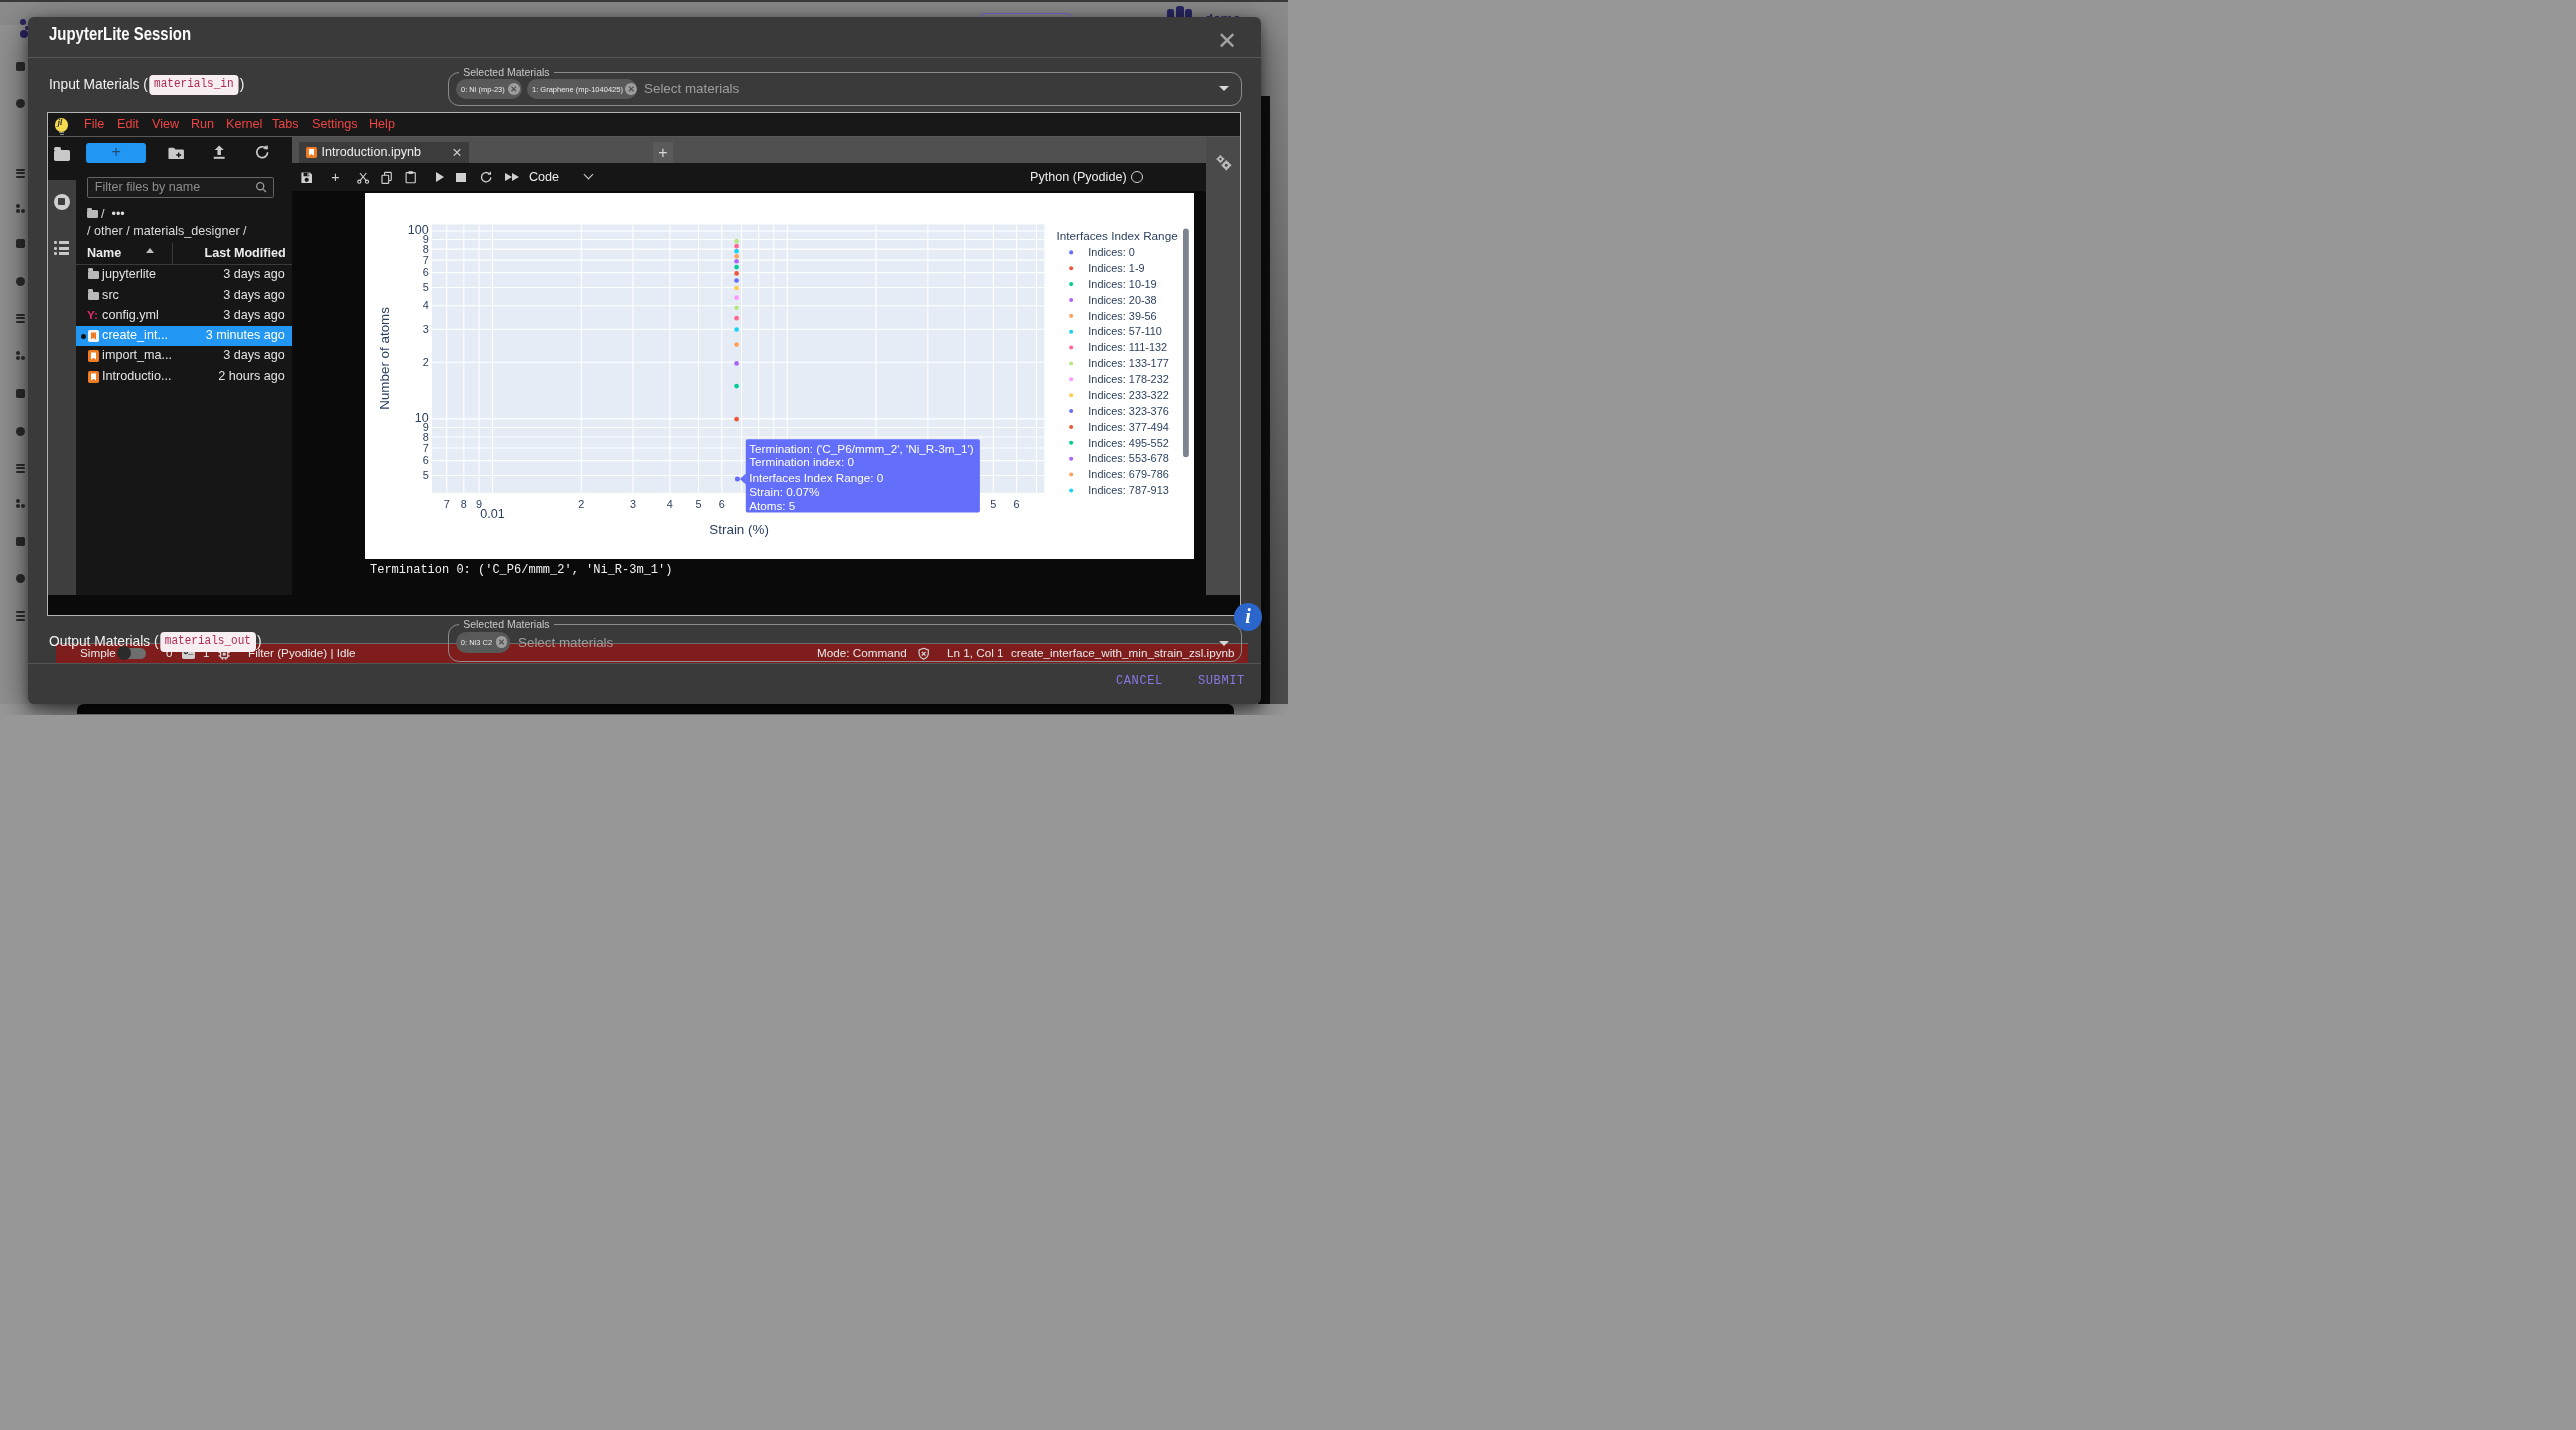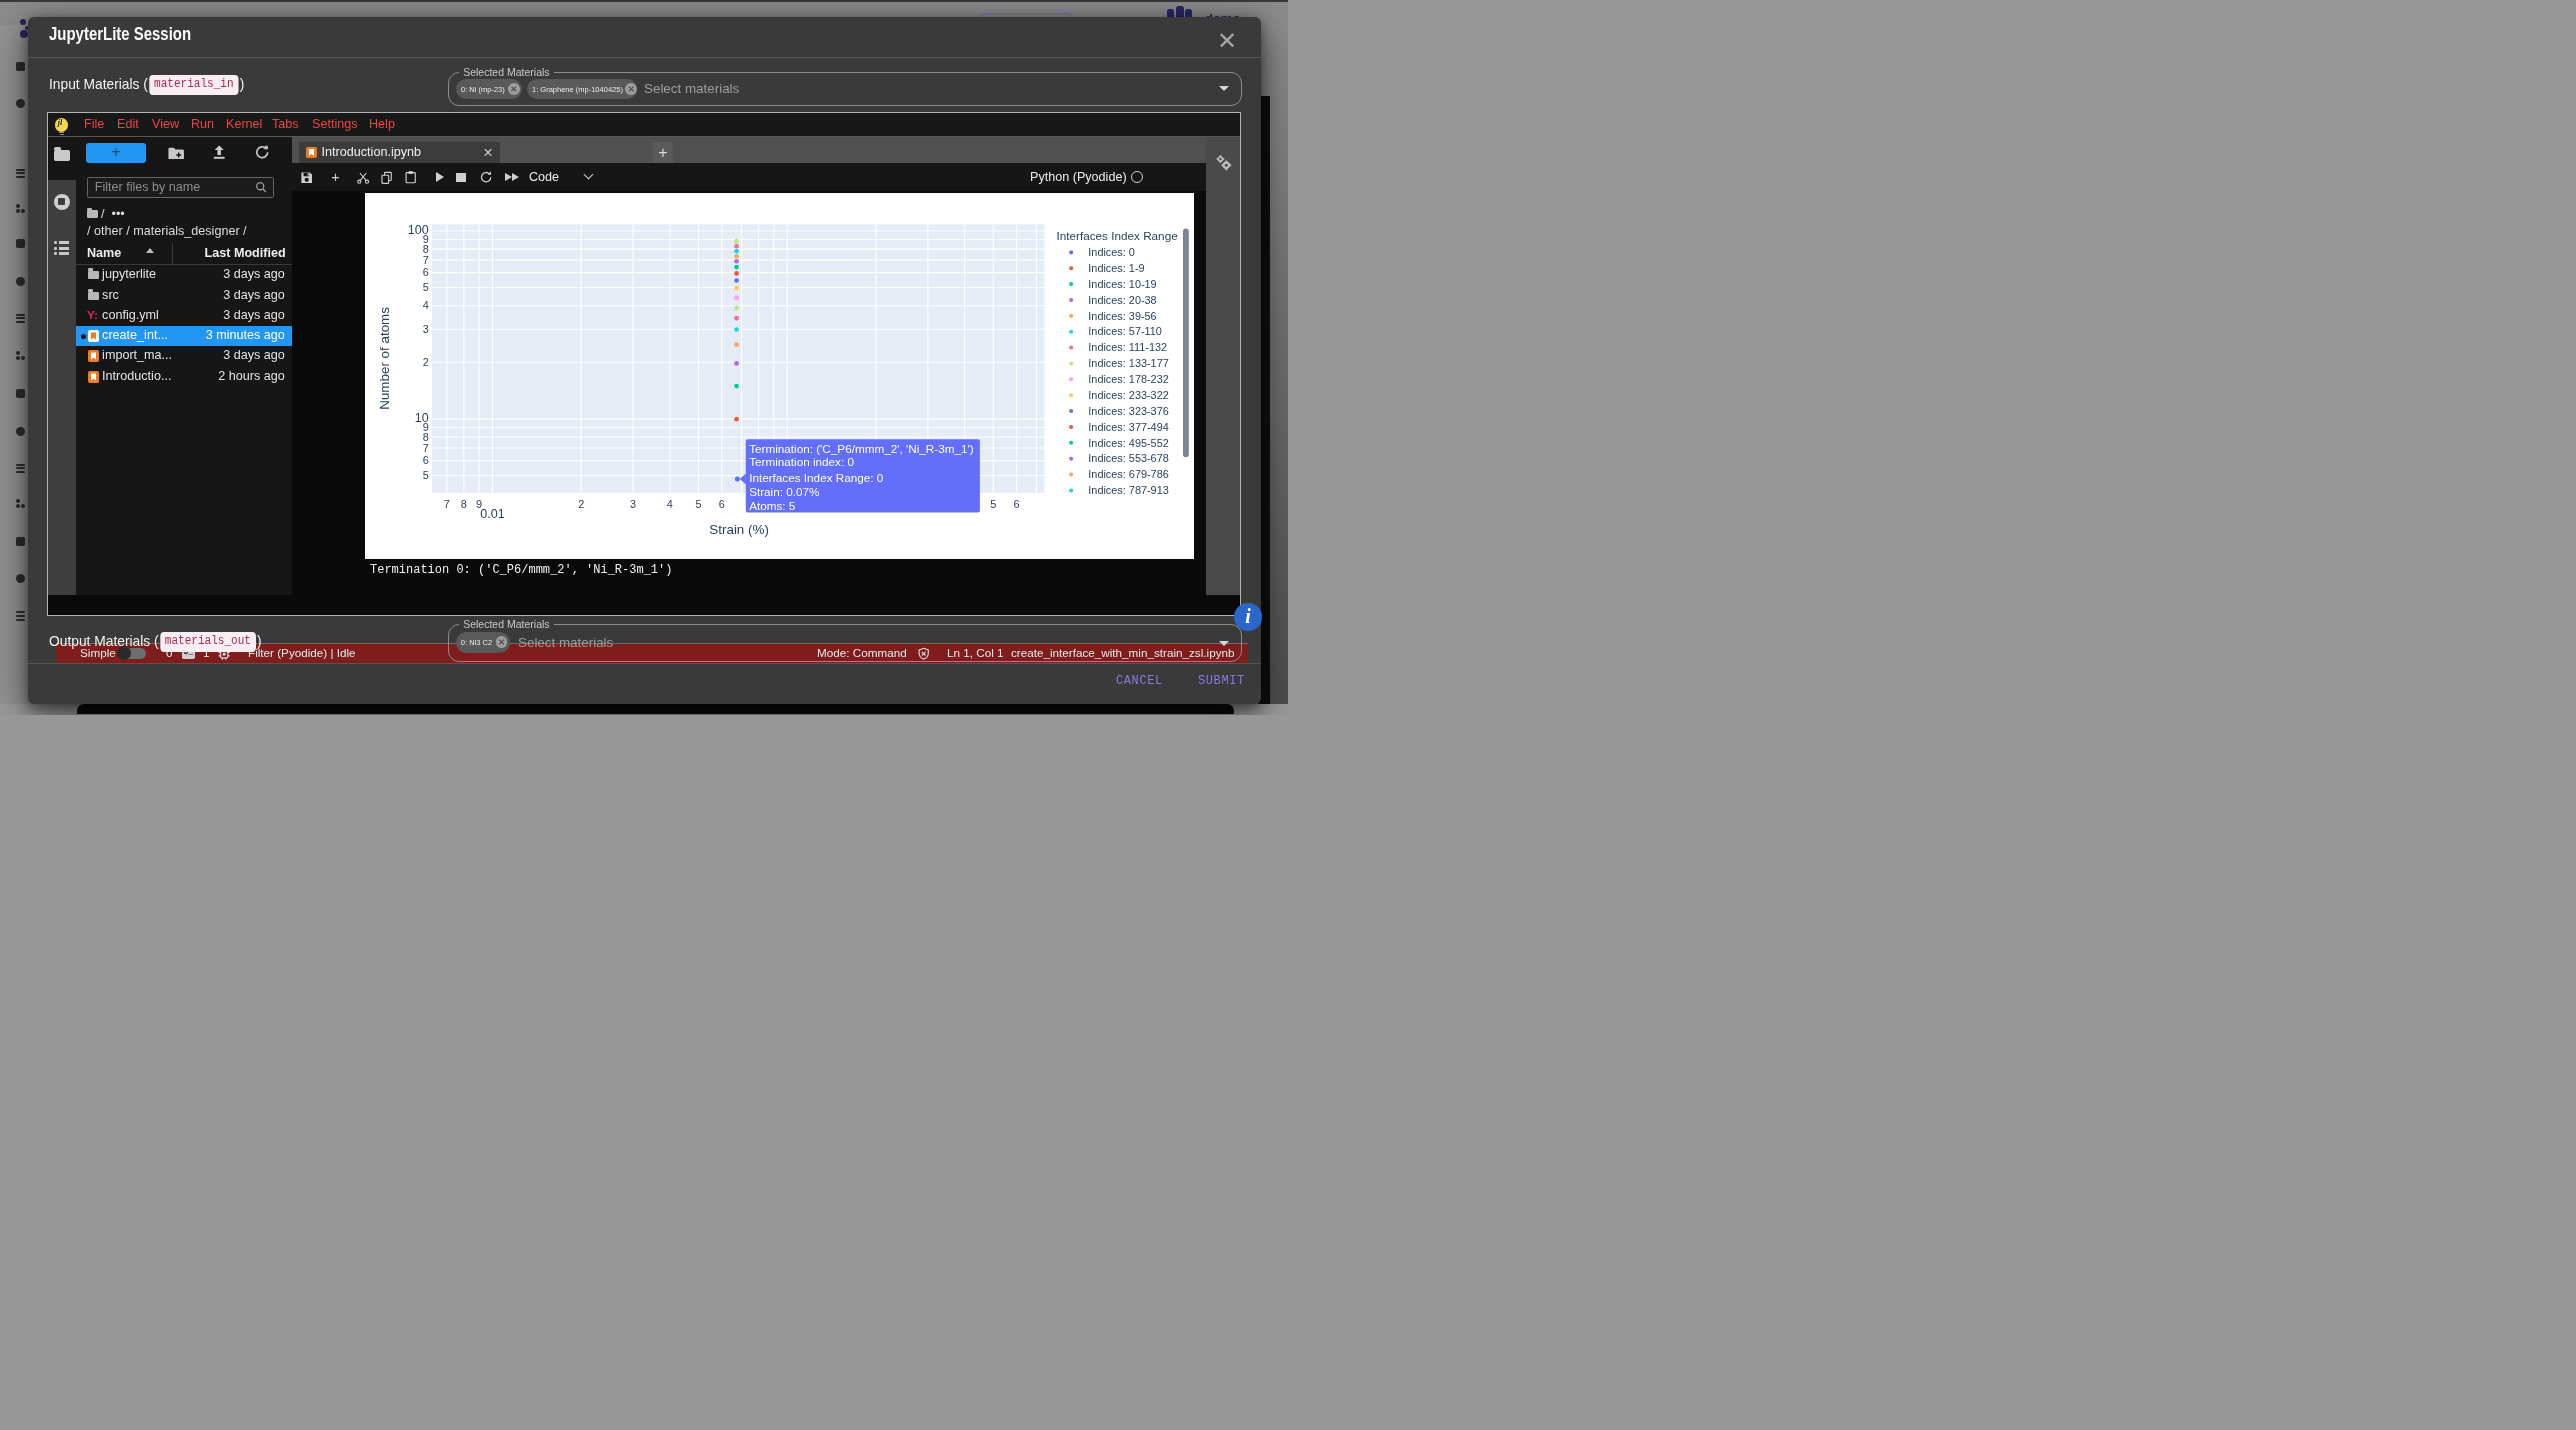--- a/index.html
+++ b/index.html
@@ -56,21 +56,21 @@
 .frow{position:absolute;left:0;width:216px;height:20px;font-size:12.6px;color:#e4e4e4;}
 .frow .nm{position:absolute;left:26.6px;top:2.2px;}
 .frow .tm{position:absolute;right:6.7px;top:2.2px;}
 .fo{position:absolute;left:12.3px;top:4.6px;width:11px;height:8.4px;background:#b9b9b9;border-radius:1.3px;}
 .fo:before{content:"";position:absolute;left:0;top:-2.1px;width:5px;height:2.5px;background:#b9b9b9;border-radius:1.3px 1.3px 0 0;}
 .nbico{position:absolute;left:12.3px;top:3px;width:11.3px;height:11.3px;background:#ef7c22;border-radius:1.7px;}
 .nbico:before{content:"";position:absolute;left:2.9px;top:2px;width:5.6px;height:7.3px;background:#fff;clip-path:polygon(0 0,100% 0,100% 100%,50% 72%,0 100%);}
 
 #tabbar{left:244px;top:24px;width:914px;height:27px;background:#505050;z-index:3;}
 .tab{position:absolute;top:4.8px;height:22px;font-size:12.6px;color:#ededed;}
-#tab1{left:7px;width:170px;background:#3c3c3c;padding-left:31px;}
+#tab1{left:7px;width:170px;background:#3c3c3c;}
 #tab2{left:170px;width:185px;background:#1f1f1f;border-top:2.5px solid #2196f3;height:19.5px;margin-top:26px;}
 #tabplus{left:361px;width:20px;background:#5a5a5a;color:#d9d9d9;text-align:center;line-height:21px;font-size:16px;}
 #toolbar{left:244px;top:50px;width:914px;height:28px;background:#161616;color:#d6d6d6;z-index:3;}
 .tbico{position:absolute;top:0;height:28px;line-height:28px;}
 
 #plotwrap{left:73px;top:56px;width:829px;height:366px;background:#fff;}
 #termout{left:78px;top:426px;font-family:"Liberation Mono",monospace;font-size:12px;color:#f2f2f2;}
 
 #infobtn{left:1234px;top:603px;width:28px;height:28px;border-radius:50%;background:#2b66cb;color:#fff;text-align:center;}
 #infobtn span{font-family:"Liberation Serif",serif;font-style:italic;font-weight:700;font-size:20px;line-height:26px;}

